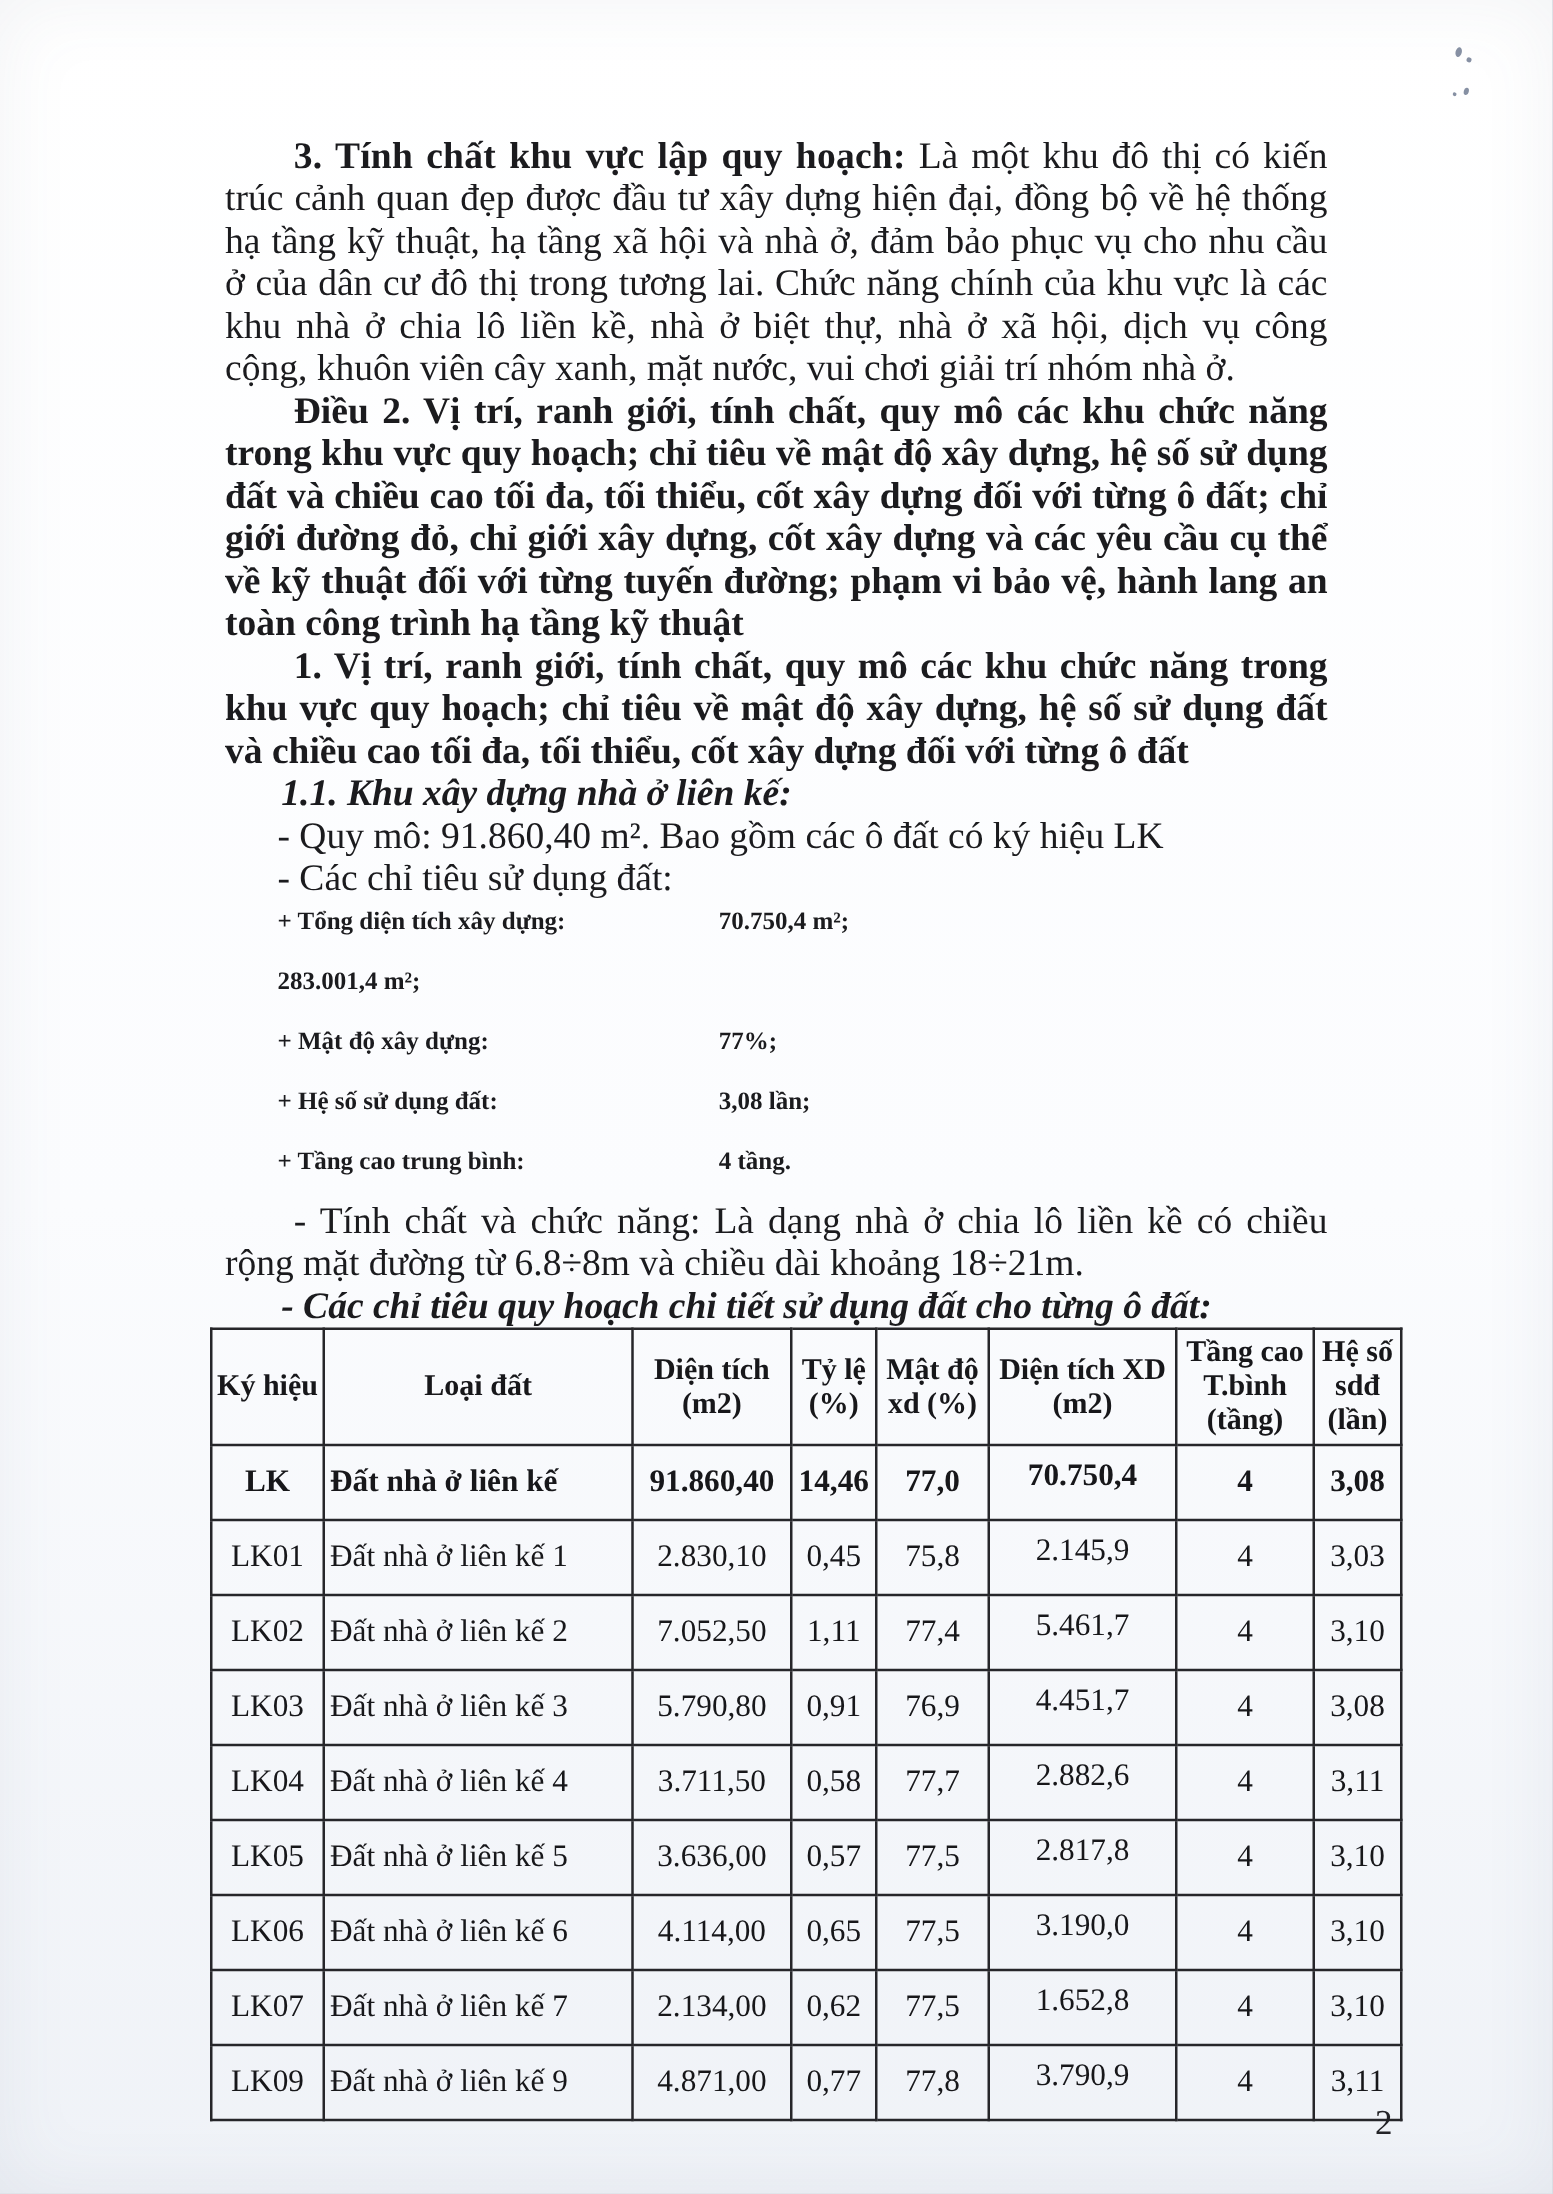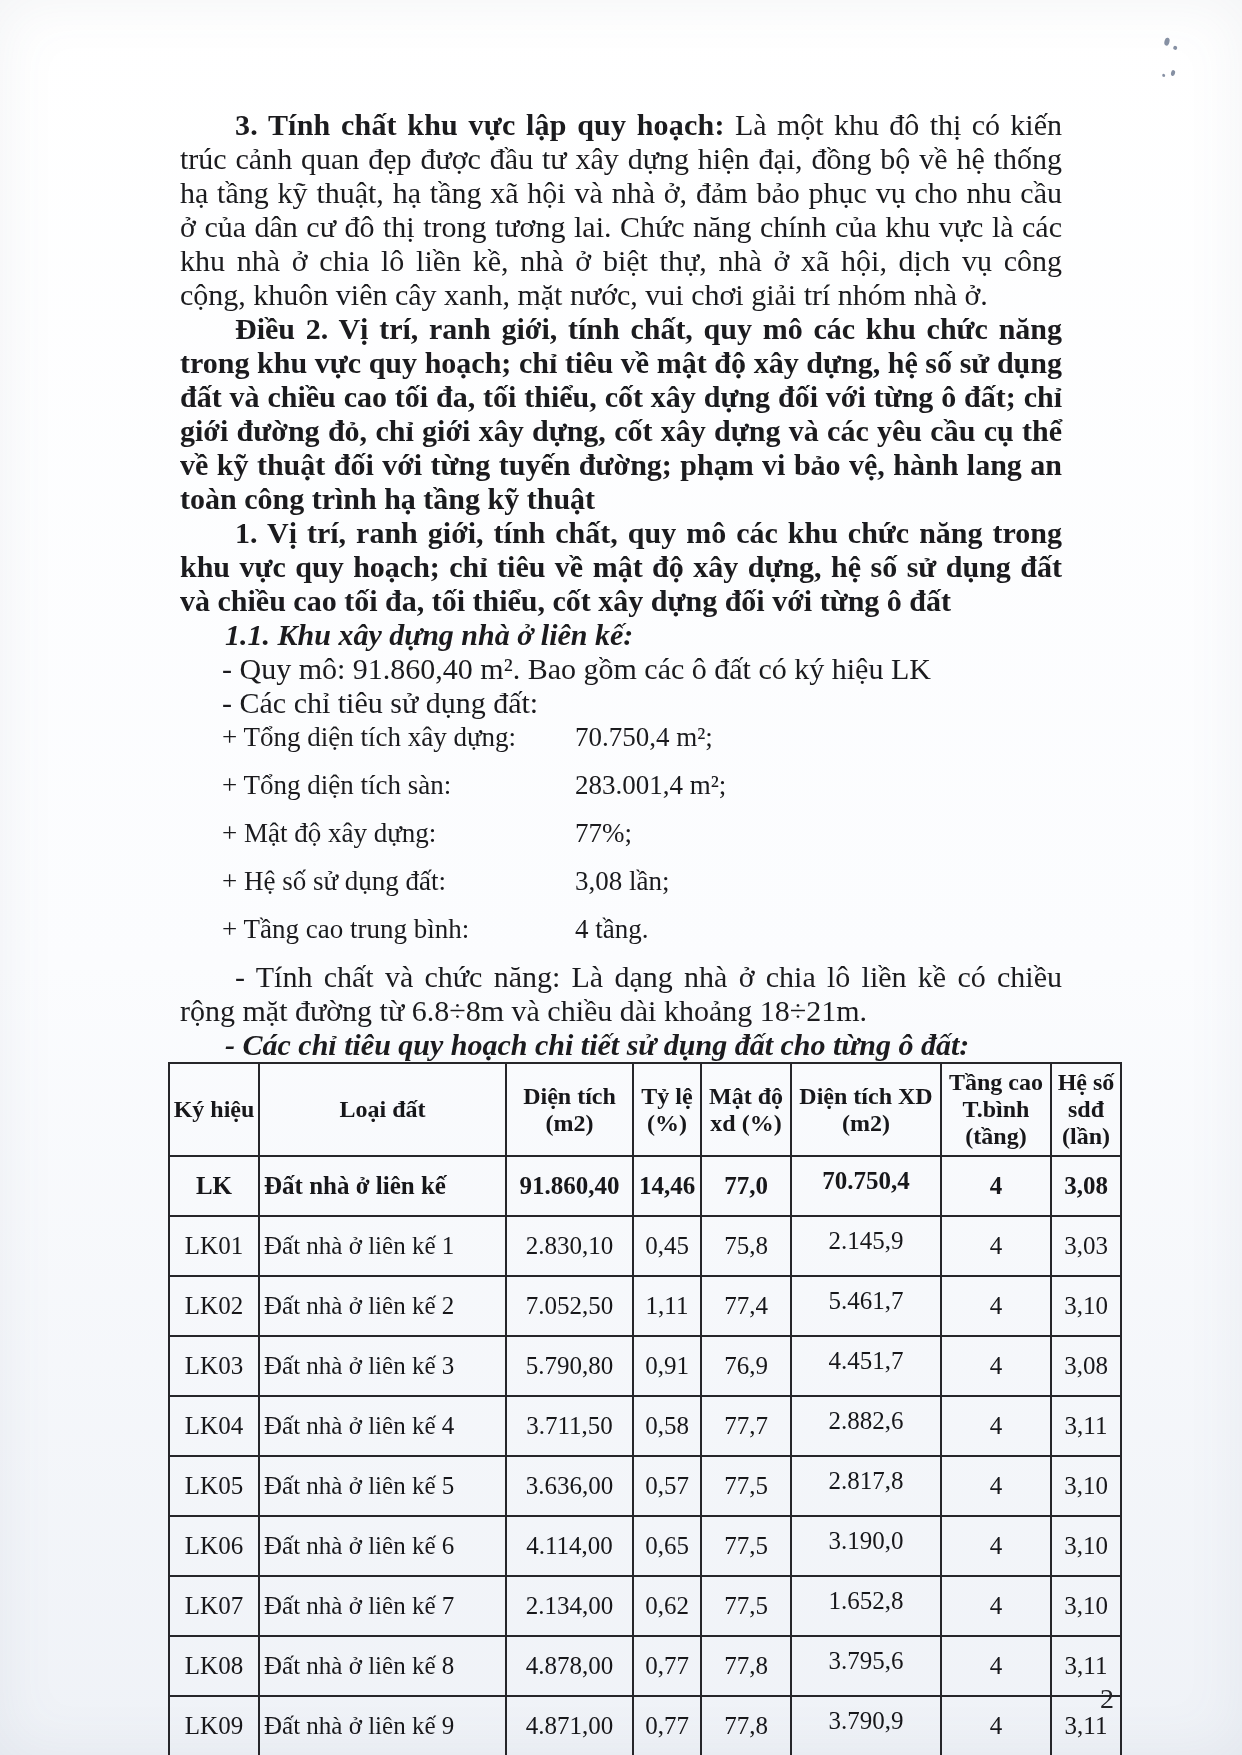--- a/index.html
+++ b/index.html
@@ -14,21 +14,21 @@
     box-shadow:inset 0 0 60px rgba(90,105,130,0.08);
   }
   .content { padding:108px 180px 0 180px; }
   .content p { margin:0; font-size:30px; line-height:34px; }
   .p-sec3   { text-indent:55px; text-align:justify; margin-bottom:14px; }
   .p-sec3 b { letter-spacing:0.2px; }
   .p-dieu2  { font-weight:bold; text-indent:55px; text-align:justify; margin-bottom:42px; }
   .p-item1  { font-weight:bold; text-indent:55px; text-align:justify; margin-bottom:22px; }
   .h-11     { font-weight:bold; font-style:italic; padding-left:45px; margin-bottom:16px; }
   .l-line   { padding-left:42px; margin-bottom:16px; }
-  .ind-row  { display:flex; padding-left:42px; margin-bottom:14px; font-size:27px; line-height:34px; }
+  .ind-row  { display:flex; padding-left:42px; margin-bottom:14px; font-size:20px; line-height:34px;font-weight:bold; }
   .ind-label{ width:353px; flex:0 0 353px; }
   .p-tinhchat { text-indent:55px; text-align:justify; margin-top:3px; margin-bottom:12px; }
   .l-tableintro { font-weight:bold; font-style:italic; padding-left:45px; margin-bottom:14px; font-size:27px; line-height:34px; }
 
   table.land {
     border-collapse:collapse;
     table-layout:fixed;
     width:952px;
     margin-left:-12px;
     background:transparent;
@@ -92,21 +92,20 @@
     <p class="l-line">- Quy mô: 91.860,40 m². Bao gồm các ô đất có ký hiệu LK</p>
 
     <p class="l-line">- Các chỉ tiêu sử dụng đất:</p>
 
     <div>
       <div class="ind-row">
         <span class="ind-label">+ Tổng diện tích xây dựng:</span>
         <span class="ind-value">70.750,4 m²;</span>
       </div>
       <div class="ind-row">
-        <span class="ind-label">+ Tổng diện tích sàn:</span>
         <span class="ind-value">283.001,4 m²;</span>
       </div>
       <div class="ind-row">
         <span class="ind-label">+ Mật độ xây dựng:</span>
         <span class="ind-value">77%;</span>
       </div>
       <div class="ind-row">
         <span class="ind-label">+ Hệ số sử dụng đất:</span>
         <span class="ind-value">3,08 lần;</span>
       </div>
@@ -218,30 +217,20 @@
             <td>LK07</td>
             <td class="left">Đất nhà ở liên kế 7</td>
             <td>2.134,00</td>
             <td>0,62</td>
             <td>77,5</td>
             <td>1.652,8</td>
             <td>4</td>
             <td>3,10</td>
           </tr>
           <tr>
-            <td>LK08</td>
-            <td class="left">Đất nhà ở liên kế 8</td>
-            <td>4.878,00</td>
-            <td>0,77</td>
-            <td>77,8</td>
-            <td>3.795,6</td>
-            <td>4</td>
-            <td>3,11</td>
-          </tr>
-          <tr>
             <td>LK09</td>
             <td class="left">Đất nhà ở liên kế 9</td>
             <td>4.871,00</td>
             <td>0,77</td>
             <td>77,8</td>
             <td>3.790,9</td>
             <td>4</td>
             <td>3,11</td>
           </tr>
         </tbody>

